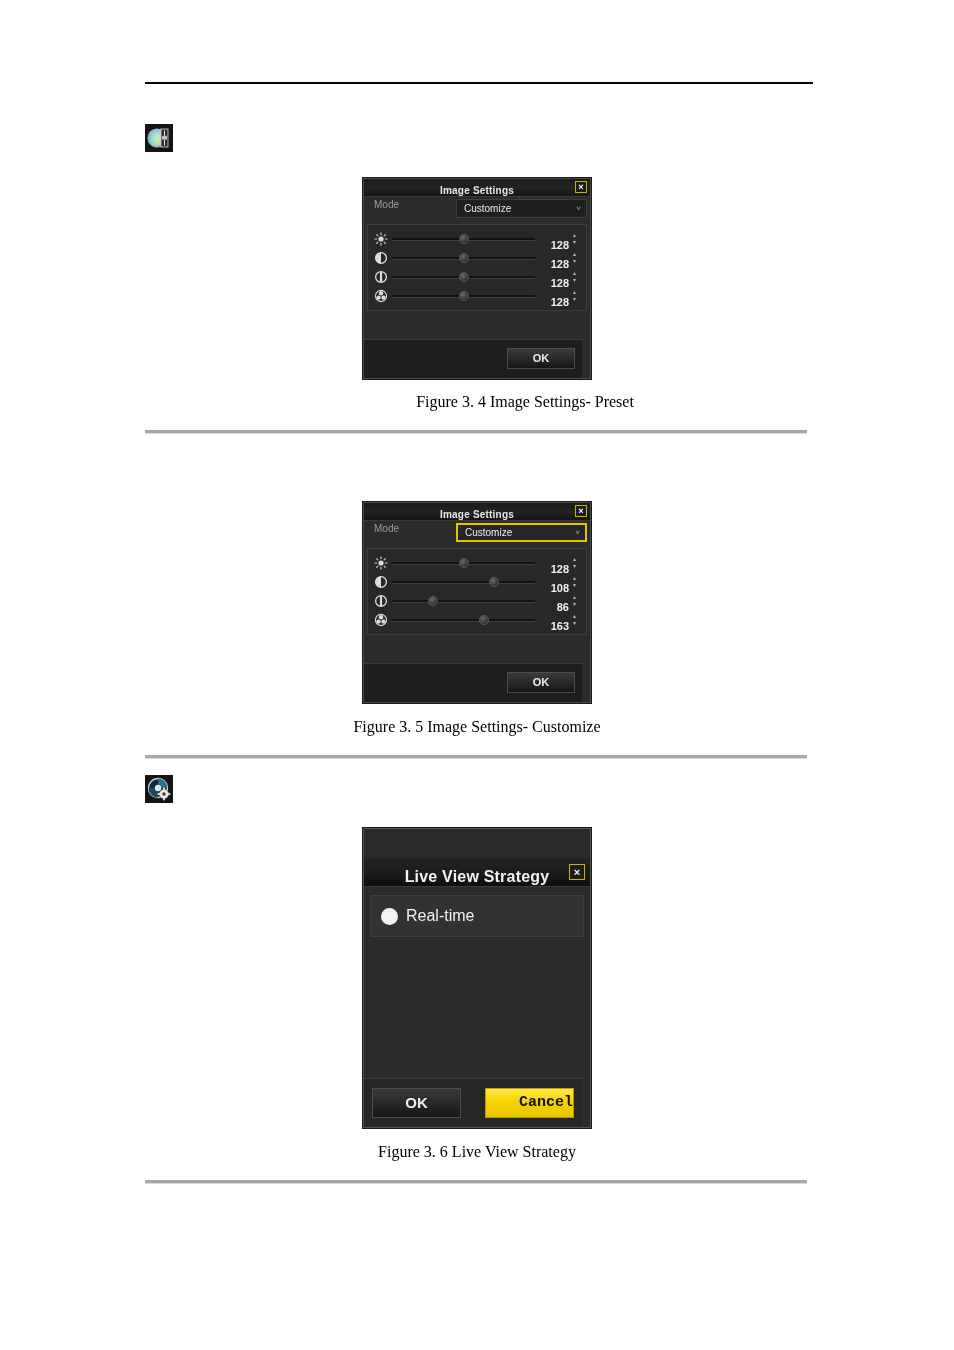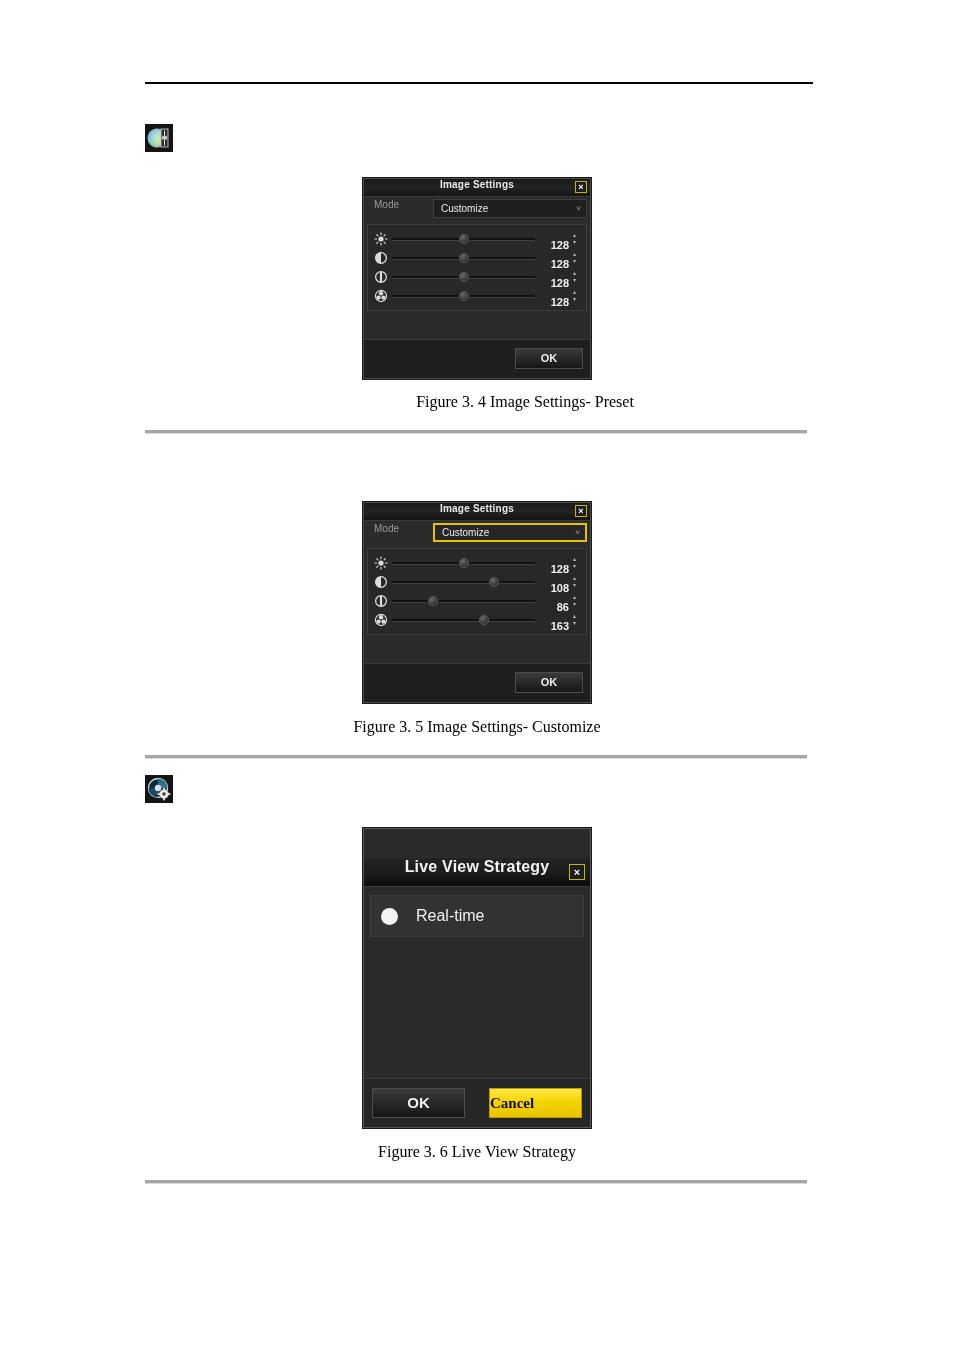--- a/index.html
+++ b/index.html
@@ -72,21 +72,21 @@
     font-family: "Liberation Sans", sans-serif;
     color: #d8d8d8;
     box-shadow: 0 0 0 1px #1a1a1a;
   }
   .nvr-titlebar {
     height: 17px;
     background: linear-gradient(to bottom, #1b1b1b 0%, #232323 50%, #141414 100%);
     border-bottom: 1px solid #3a3a3a;
     position: relative;
     display: flex;
-    align-items: flex-start;
+    align-items: flex-end;
     justify-content: center;
   }
   .nvr-title {
     font-size: 10px;
     font-weight: bold;
     color: #e8e8e8;
     letter-spacing: 0.2px;
   }
   .nvr-close {
     position: absolute;
@@ -125,20 +125,21 @@
     background: #1f1f1f;
     border: 1px solid #3e3e3e;
     box-sizing: border-box;
     display: flex;
     align-items: center;
     justify-content: space-between;
     padding: 0 5px 0 7px;
     font-size: 10px;
     color: #eaeaea;
     cursor: pointer;
+    margin-left: 23px;
   }
   .mode-select.focused {
     border: 2px solid #e6c300;
     background: #262626;
   }
   .caret { font-size: 8px; color: #b0b0b0; }
 
   
   .slider-panel {
     margin: 3px 3px 0 3px;
@@ -201,21 +202,21 @@
     font-size: 8px;
     color: #b4b4b4;
     line-height: 9px;
     cursor: pointer;
   }
 
   
   .nvr-footer {
     position: absolute;
     left: 0;
-    right: 0;
+    right: 8px;
     bottom: 0;
     height: 32px;
     background: #1e1e1e;
     border-top: 1px solid #3a3a3a;
     display: flex;
     align-items: center;
   }
   .btn-dark {
     background: linear-gradient(to bottom, #3a3a3a 0%, #2a2a2a 45%, #161616 100%);
     border: 1px solid #4d4d4d;
@@ -226,24 +227,24 @@
     box-sizing: border-box;
     cursor: pointer;
     font-family: "Liberation Sans", sans-serif;
   }
   .btn-yellow {
     background: linear-gradient(to bottom, #ffe84a 0%, #f5d400 45%, #e8c400 100%);
     border: 1px solid #b99a00;
     color: #111111;
     font-size: 13px;
     font-weight: bold;
-    text-align: left;
-    box-sizing: border-box;
-    cursor: pointer;
-    font-family: Liberation Serif, serif;
+    text-align: right;
+    box-sizing: border-box;
+    cursor: pointer;
+    font-family: Liberation Mono, monospace;
     margin-left: 24px;
   }
 
   
   #dlg-preset {
     left: 363px; top: 178px; width: 228px; height: 201px;
   }
   #dlg-preset .nvr-footer { height: 38px; }
   #dlg-preset .ok-btn {
     position: absolute; right: 7px; top: 8px; width: 68px; height: 21px; line-height: 19px;
@@ -305,21 +306,20 @@
     position: absolute;
     left: 5px; top: 5px;
     width: 7px; height: 7px;
     border-radius: 50%;
     background: #2b2b2b;
   }
   .radio-label {
     font-size: 16px;
     color: #f0f0f0;
     font-family: "Liberation Sans", sans-serif;
-    margin-left: 10px;
   }
   #dlg-strategy .nvr-footer {
     height: 48px;
     background: #262626;
     border-top: 1px solid #3d3d3d;
     justify-content: space-between;
     padding: 0 8px;
   }
   #dlg-strategy .btn-dark {
     width: 98px; height: 30px; line-height: 28px; font-size: 15px;

